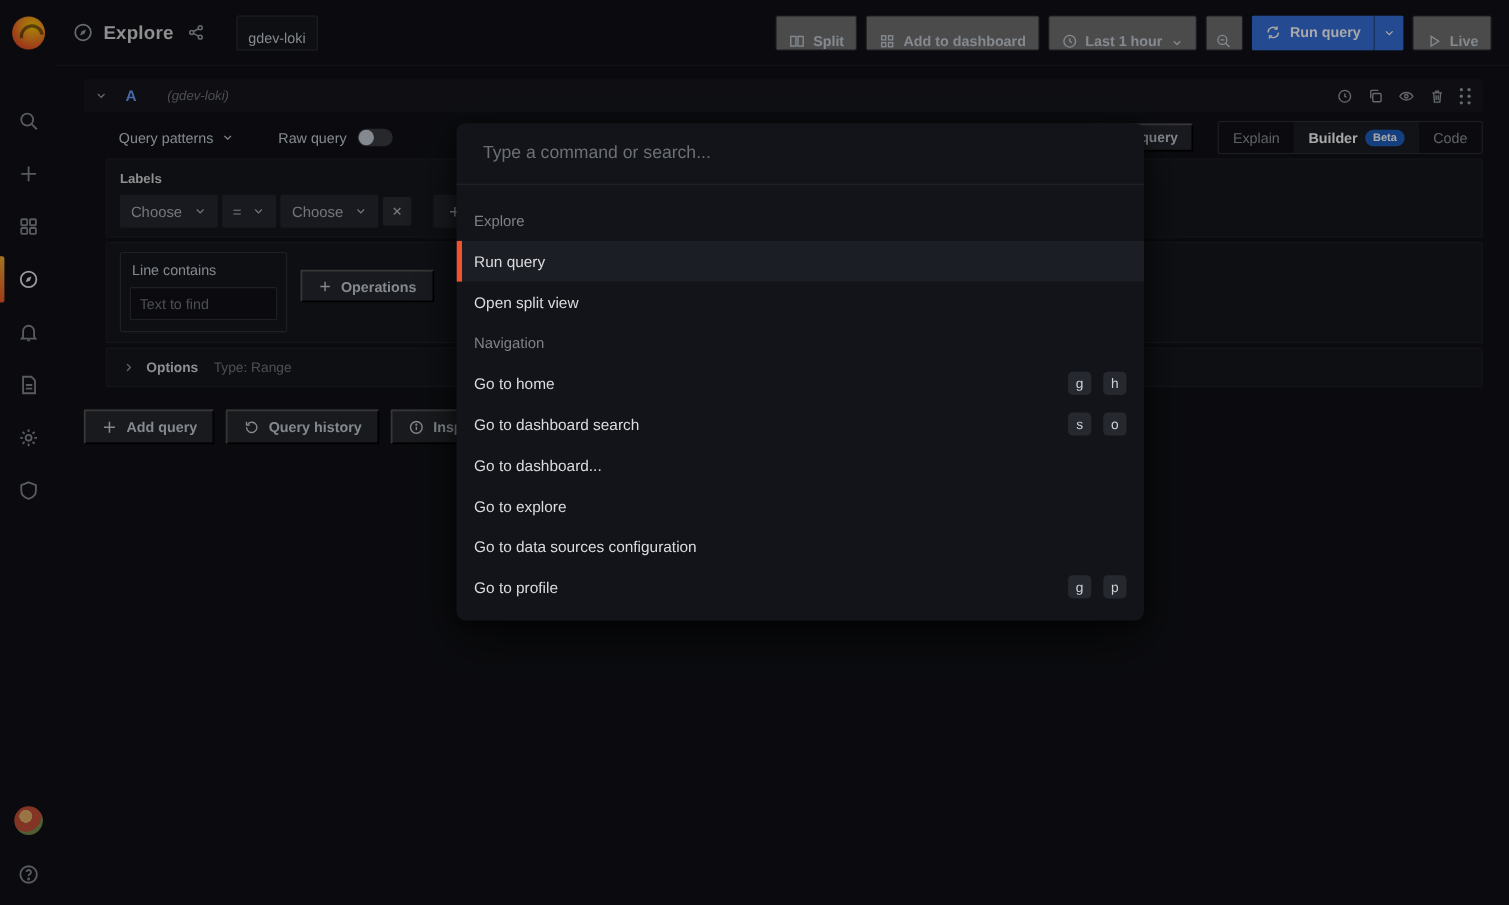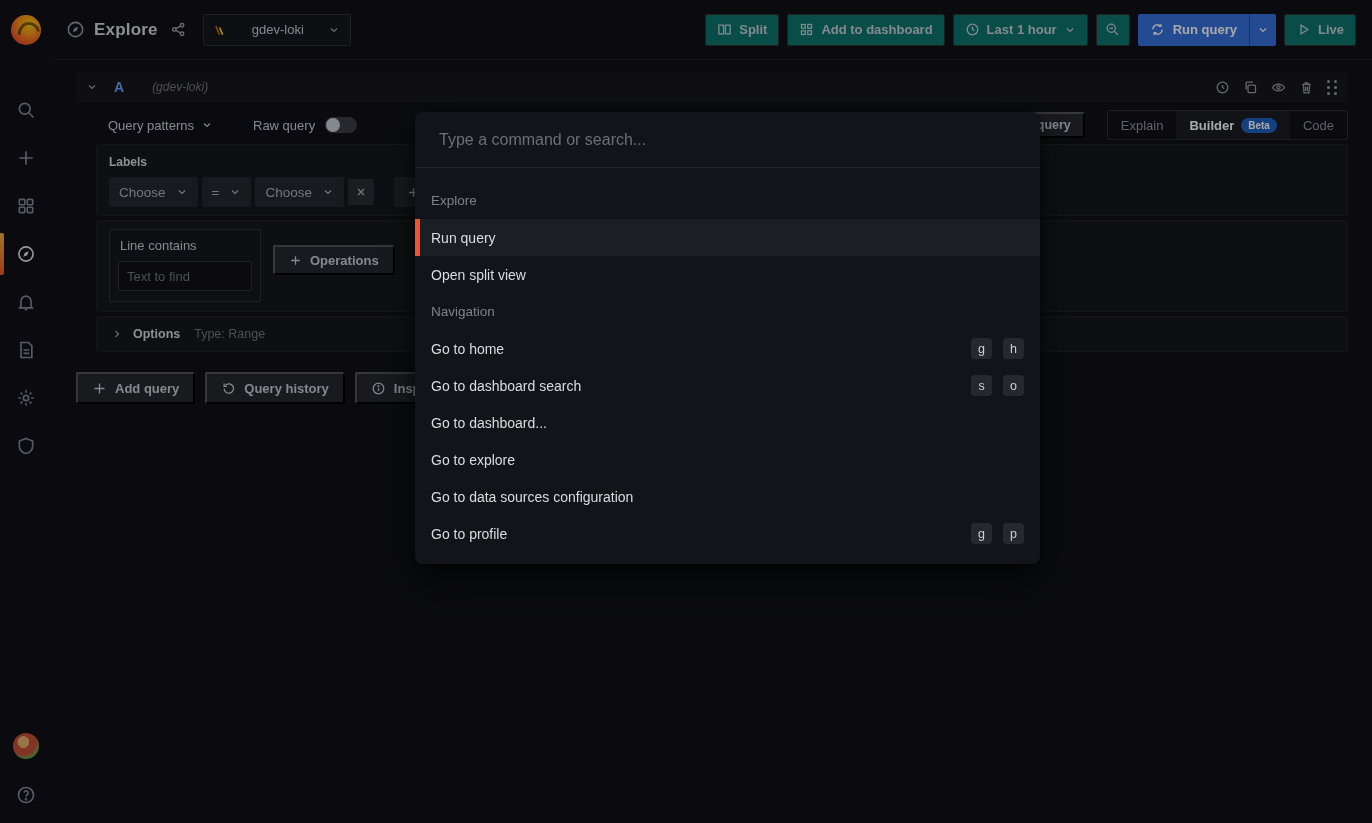--- a/index.html
+++ b/index.html
@@ -27,26 +27,26 @@
   .helpbtn { color:#848b94; cursor:pointer; }
 
   
   .topbar { position:fixed; left:52px; right:0; top:0; height:60px; background:#111217;
     border-bottom:1px solid #1d1f24; display:flex; align-items:center; padding:0 16px 0 14px; z-index:1; }
   .tb-title { display:flex; align-items:center; gap:9px; color:#d8d9da; }
   .tb-title svg { width:19px; height:19px; color:#9aa0a6; }
   .ptitle { font-size:17px; font-weight:700; letter-spacing:.2px; }
   .share { margin-left:12px; color:#9aa0a6; cursor:pointer; display:flex; }
   .share svg { width:17px; height:17px; }
-  .dspicker { margin-left:16px; height:32px; border:1px solid #2c3235; border-radius:2px; background:#16171c;
-    display:flex; align-items:center; gap:24px; padding:0 10px; cursor:pointer; font-size:13px; color:#c7d0d9; }
+  .dspicker { margin-left:28px; height:32px; border:1px solid #2c3235; border-radius:2px; background:#16171c;
+    display:flex; align-items:center; gap:12px; padding:0 10px; cursor:pointer; font-size:13px; color:#c7d0d9;flex-direction:column; }
   .dspicker .car { color:#9aa0a6; }
   .tb-right { margin-left:auto; display:flex; align-items:center; gap:8px; }
-  .tbtn { height:32px; background:#0f766e; border:1px solid #2c3235; border-radius:2px; color:#c7d0d9;
-    display:flex; align-items:center; gap:7px; padding:0 11px; font-size:13px; font-weight:600; cursor:pointer; }
+  .tbtn { height:32px; background:#737373; border:1px solid #2c3235; border-radius:2px; color:#c7d0d9;
+    display:flex; align-items:flex-end; gap:7px; padding:0 11px; font-size:13px; font-weight:600; cursor:pointer; }
   .tbtn svg { width:15px; height:15px; }
   .iconbtn { width:34px; justify-content:center; padding:0; }
   .runq { display:flex; height:32px; border-radius:2px; overflow:hidden; cursor:pointer; }
   .runq .main { background:#3871dc; color:#fff; display:flex; align-items:center; gap:8px; padding:0 12px;
     font-size:13px; font-weight:600; }
   .runq .main svg { width:15px; height:15px; }
   .runq .caretpart { background:#3871dc; border-left:1px solid rgba(17,18,23,.35); display:flex; align-items:center;
     padding:0 7px; color:#fff; }
 
   svg.car { width:12px; height:12px; }

